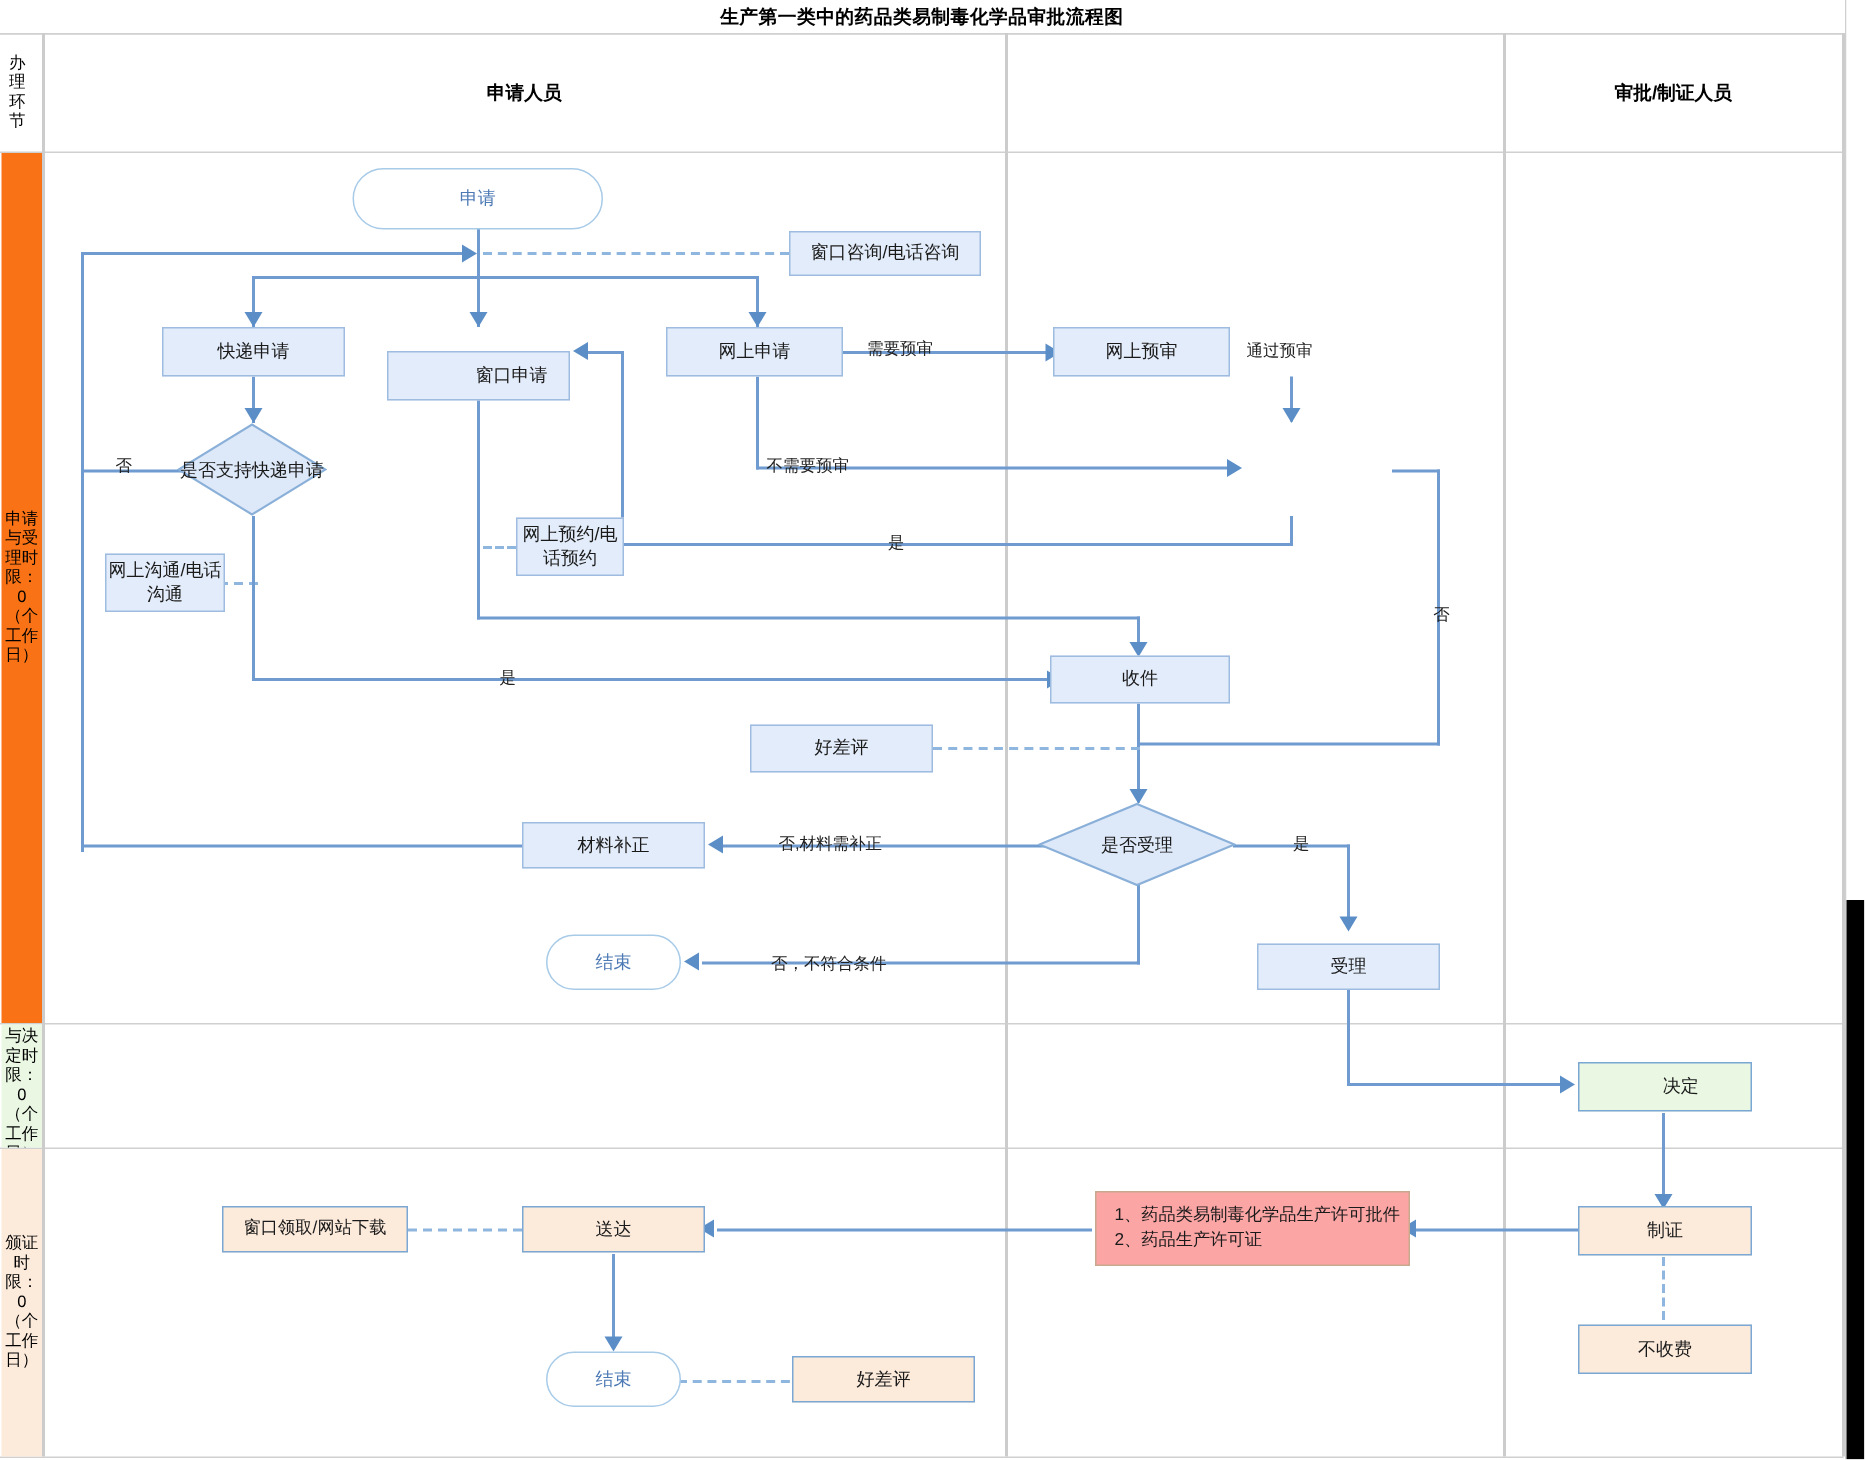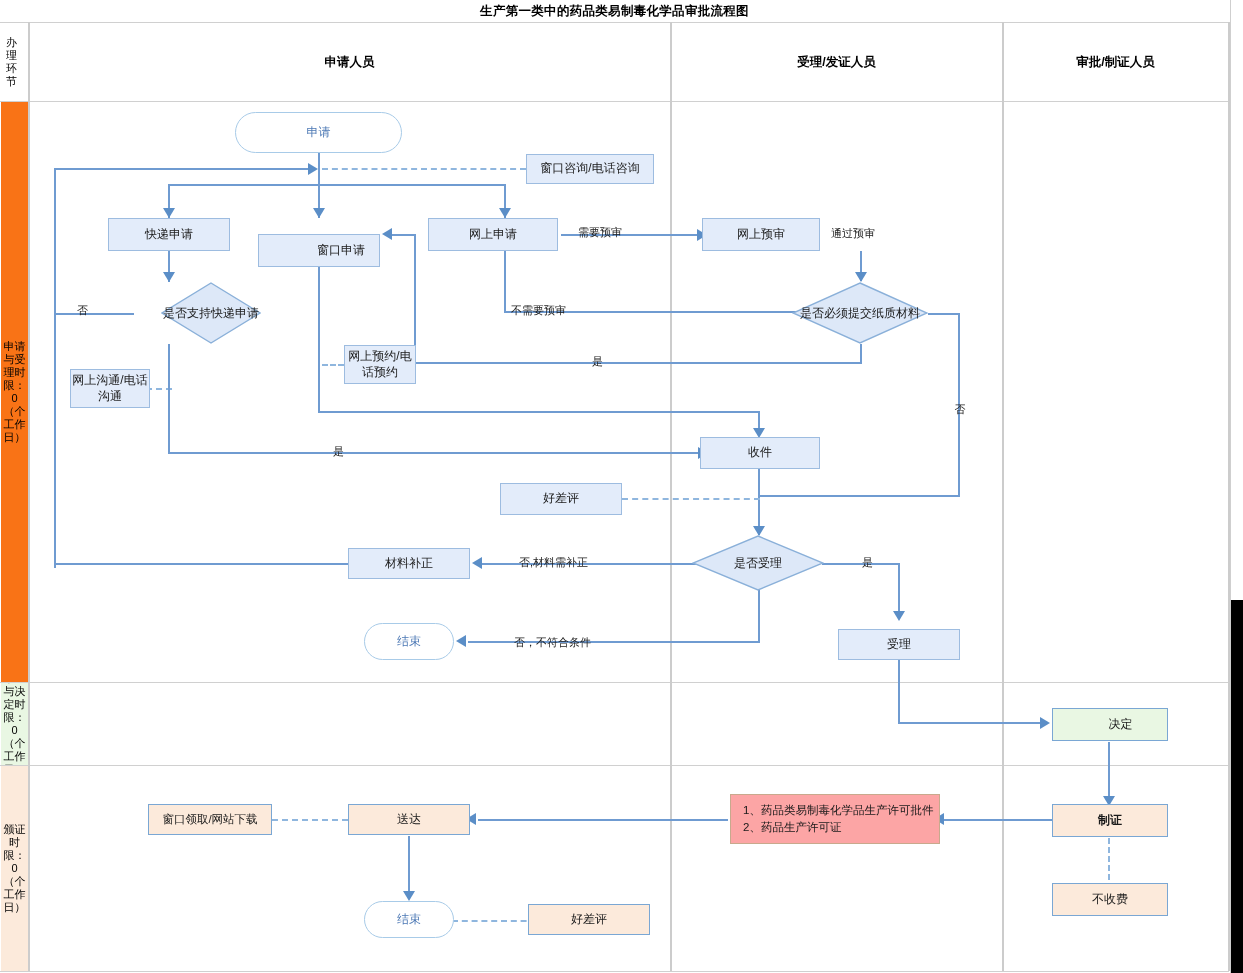--- a/index.html
+++ b/index.html
@@ -71,21 +71,20 @@
   <div class="hline" style="left:0;top:765px;width:1229px;"></div>
   <div class="hline" style="left:0;top:971px;width:1229px;"></div>
 
   <div class="vline thick" style="left:28px;top:22px;height:949px;"></div>
   <div class="vline thick" style="left:670px;top:22px;height:949px;"></div>
   <div class="vline thick" style="left:1002px;top:22px;height:949px;"></div>
   <div class="vline thick" style="left:1228px;top:22px;height:949px;"></div>
 
   <div class="rowlabel" style="left:1px;top:23px;width:21px;height:78px;">办理环节</div>
   <div class="colhead" style="left:29px;top:23px;width:641px;height:78px;">申请人员</div>
-  <div class="colhead" style="left:671px;top:23px;width:331px;height:78px;">受理/发证人员</div>
   <div class="colhead" style="left:1003px;top:23px;width:225px;height:78px;text-align:center;">审批/制证人员</div>
 
   <div class="rowlabel" style="left:1px;top:102px;width:27px;height:580px;background:#f97316;">申请与受理时限：0（个工作日）</div>
   <div class="rowlabel" style="left:1px;top:683px;width:27px;height:82px;background:#e9f7e3;overflow:hidden;">审查与决定时限：0（个工作日）</div>
   <div class="rowlabel" style="left:1px;top:766px;width:27px;height:205px;background:#fceadb;">颁证时限：0（个工作日）</div>
 
   <div class="ln lv" style="left:318px;top:152px;height:66px;"></div>
   <div class="arw arw-d" style="left:313px;top:208px;"></div>
 
   <div class="ln lh" style="left:168px;top:184px;width:336px;"></div>
@@ -189,37 +188,31 @@
   <div class="dash-h" style="left:452px;top:920px;width:104px;"></div>
 
   <div class="node n-term" style="left:235px;top:112px;width:167px;height:41px;">申请</div>
 
   <div class="node n-proc-lite" style="left:526px;top:154px;width:128px;height:30px;">窗口咨询/电话咨询</div>
 
   <div class="node n-proc-lite" style="left:108px;top:218px;width:122px;height:33px;">快递申请</div>
 
   <div class="node n-proc-lite" style="left:258px;top:234px;width:122px;height:33px;padding-left:44px;">窗口申请</div>
 
-  <div class="node n-proc-lite" style="left:428px;top:218px;width:130px;height:33px;">网上申请</div>
+  <div class="node n-proc-lite" style="left:444px;top:218px;width:118px;height:33px;">网上申请</div>
 
   <div class="node n-proc-lite" style="left:702px;top:218px;width:118px;height:33px;">网上预审</div>
 
-  <div class="diamond" style="left:118px;top:282px;width:100px;height:62px;margin-left:43px;">
+  <div class="diamond" style="left:118px;top:282px;width:100px;height:62px;">
     <svg class="dshape" viewBox="0 0 100 62" preserveAspectRatio="none">
       <polygon points="50,1 99,31 50,61 1,31" fill="#dde8f8" stroke="#8ab0d9" stroke-width="1.4"></polygon>
     </svg>
     <div class="dlabel">是否支持快递申请</div>
   </div>
 
-  <div class="diamond" style="left:792px;top:282px;width:136px;height:62px;">
-    <svg class="dshape" viewBox="0 0 136 62" preserveAspectRatio="none">
-      <polygon points="68,1 135,31 68,61 1,31" fill="#dde8f8" stroke="#8ab0d9" stroke-width="1.4"></polygon>
-    </svg>
-    <div class="dlabel">是否必须提交纸质材料</div>
-  </div>
 
   <div class="node n-proc-lite" style="left:70px;top:369px;width:80px;height:39px;">网上沟通/电话沟通</div>
 
   <div class="node n-proc-lite" style="left:344px;top:345px;width:72px;height:39px;">网上预约/电话预约</div>
 
   <div class="node n-proc-lite" style="left:700px;top:437px;width:120px;height:32px;">收件</div>
 
   <div class="node n-proc-lite" style="left:500px;top:483px;width:122px;height:32px;">好差评</div>
 
   <div class="diamond" style="left:692px;top:535px;width:132px;height:56px;">
@@ -230,21 +223,21 @@
   </div>
 
   <div class="node n-proc-lite" style="left:348px;top:548px;width:122px;height:31px;">材料补正</div>
 
   <div class="node n-term" style="left:364px;top:623px;width:90px;height:37px;">结束</div>
 
   <div class="node n-proc-lite" style="left:838px;top:629px;width:122px;height:31px;">受理</div>
 
   <div class="node n-green" style="left:1052px;top:708px;width:116px;height:33px;">决定</div>
 
-  <div class="node n-peach" style="left:1052px;top:804px;width:116px;height:33px;font-weight:bold;">制证</div>
+  <div class="node n-peach" style="left:1052px;top:804px;width:116px;height:33px;">制证</div>
 
   <div class="node n-peach" style="left:1052px;top:883px;width:116px;height:33px;">不收费</div>
 
   <div class="node n-note n-left" style="left:730px;top:794px;width:210px;height:50px;font-size:11.5px;white-space:pre-line;line-height:1.45;">1、药品类易制毒化学品生产许可批件
 2、药品生产许可证</div>
 
   <div class="node n-peach" style="left:348px;top:804px;width:122px;height:31px;">送达</div>
 
   <div class="node n-peach" style="left:148px;top:804px;width:124px;height:31px;font-size:11.5px;">窗口领取/网站下载</div>
 

